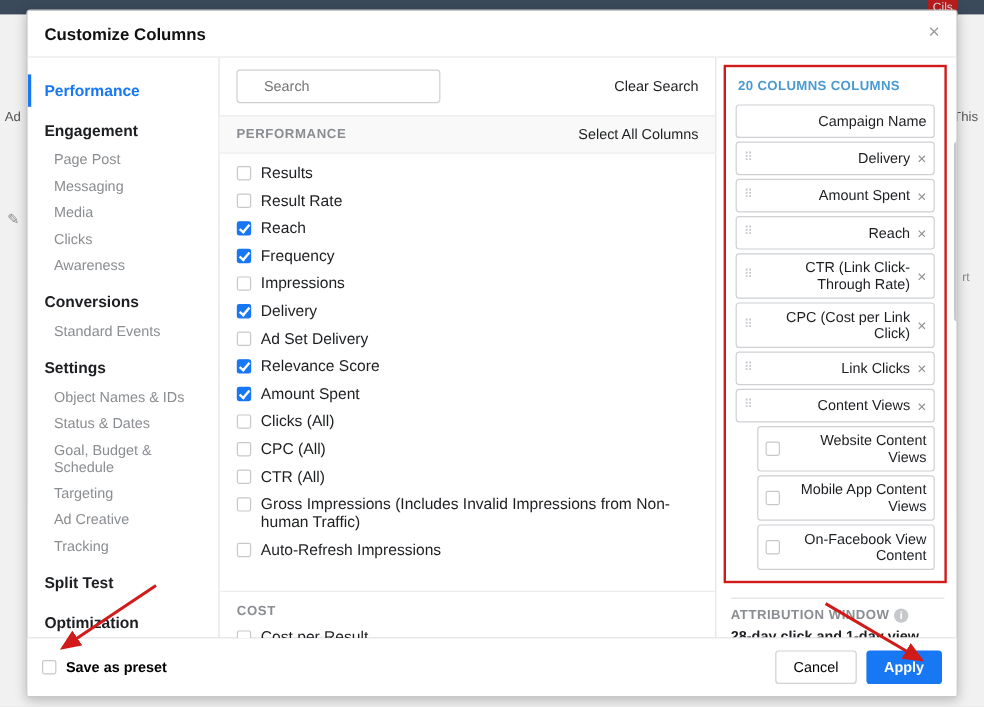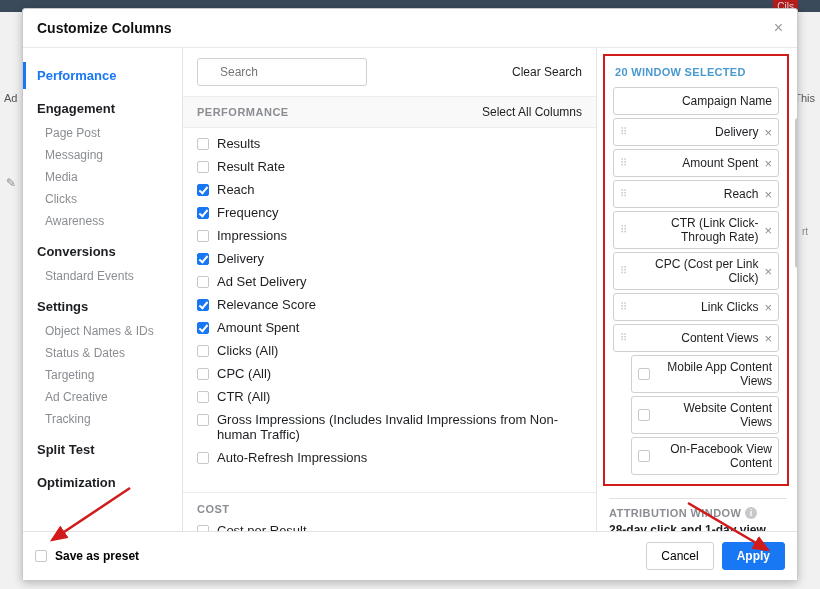--- a/index.html
+++ b/index.html
@@ -263,20 +263,21 @@
         <div class="nav-item sub">Page Post</div>
         <div class="nav-item sub">Messaging</div>
         <div class="nav-item sub">Media</div>
         <div class="nav-item sub">Clicks</div>
         <div class="nav-item sub">Awareness</div>
         <div class="nav-item group-top">Conversions</div>
         <div class="nav-item sub">Standard Events</div>
         <div class="nav-item group-top">Settings</div>
         <div class="nav-item sub">Object Names &amp; IDs</div>
         <div class="nav-item sub">Status &amp; Dates</div>
+        <div class="nav-item sub">Goal, Budget &amp; Schedule</div>
         <div class="nav-item sub">Targeting</div>
         <div class="nav-item sub">Ad Creative</div>
         <div class="nav-item sub">Tracking</div>
         <div class="nav-item group-top">Split Test</div>
         <div class="nav-item group-top">Optimization</div>
       </div>
 
     <div class="middle">
       <div class="middle-top">
         <div class="search-wrap">
@@ -354,21 +355,21 @@
           <div class="opt">
             <span>Cost per 1,000 People Reached</span>
           </div>
         </div>
     </div>
 
     <div class="right">
       <div class="scrollbar-fake"></div>
       <div class="right-frame">
         <div class="sel-head">
-          <span>20</span><span> WINDOW SELECTED</span>
+          <span>20</span><span> COLUMNS COLUMNS</span>
         </div>
         <div id="selected-list">
             <div class="pill nogrip">
               <span class="grip">⠿</span>
               <span class="label">Campaign Name</span>
             </div>
             <div class="pill">
               <span class="grip">⠿</span>
               <span class="label">Delivery</span>
               <span class="x">×</span>
@@ -398,25 +399,25 @@
               <span class="label">Link Clicks</span>
               <span class="x">×</span>
             </div>
             <div class="pill">
               <span class="grip">⠿</span>
               <span class="label">Content Views</span>
               <span class="x">×</span>
             </div>
             <div class="pill sub">
               <span class="chk"></span>
-              <span class="label">Mobile App Content Views</span>
+              <span class="label">Website Content Views</span>
             </div>
             <div class="pill sub">
               <span class="chk"></span>
-              <span class="label">Website Content Views</span>
+              <span class="label">Mobile App Content Views</span>
             </div>
             <div class="pill sub">
               <span class="chk"></span>
               <span class="label">On-Facebook View Content</span>
             </div>
           </div>
       </div>
       <div class="attrib">
         <div class="attrib-head">
           <span>ATTRIBUTION WINDOW</span>

